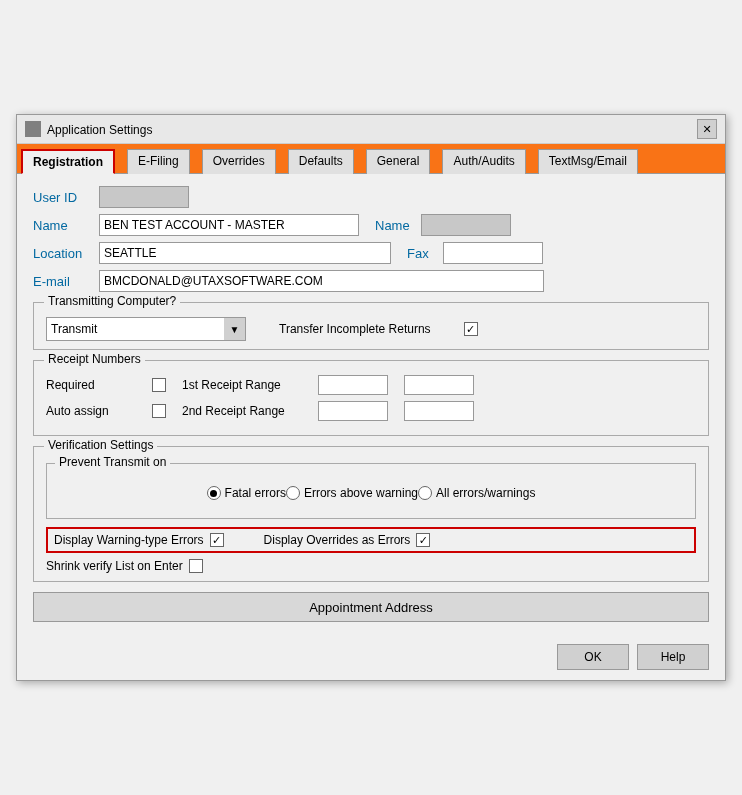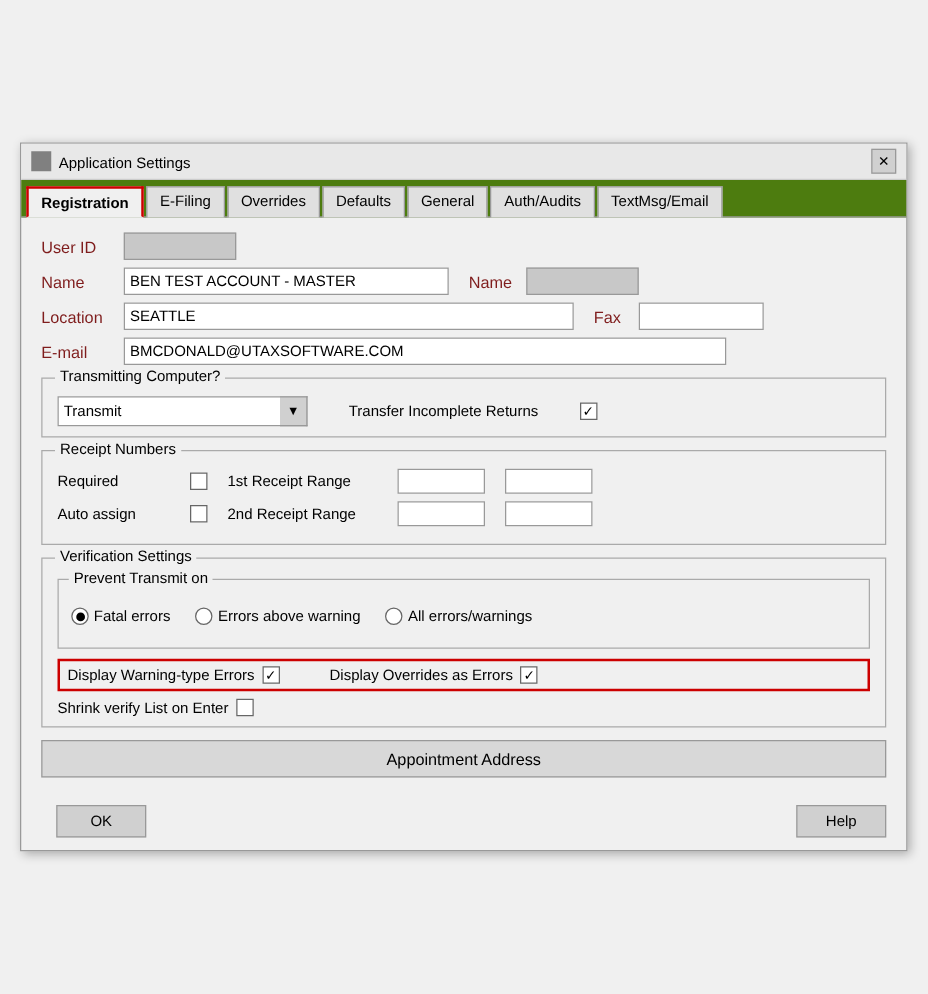--- a/index.html
+++ b/index.html
@@ -49,22 +49,22 @@
       cursor: pointer;
       display: flex;
       align-items: center;
       justify-content: center;
       font-size: 11px;
     }
     .tab-bar {
       display: flex;
       border-bottom: 1px solid #999;
       padding: 4px 4px 0 4px;
-      background: #4d7c0f;
-      gap: 2px;
+      background: #f97316;
+      gap: 12px;
     }
     .tab {
       padding: 4px 10px;
       border: 1px solid #999;
       border-bottom: none;
       background: #e0e0e0;
       cursor: pointer;
       font-size: 12px;
       position: relative;
       bottom: -1px;
@@ -81,39 +81,39 @@
     }
     .form-row {
       display: flex;
       align-items: center;
       margin-bottom: 6px;
       gap: 6px;
     }
     .form-label {
       min-width: 60px;
       text-align: left;
-      color: #7f1d1d;
+      color: #0369a1;
     }
     .form-input {
       border: 1px solid #999;
       background: #fff;
       padding: 2px 4px;
       height: 22px;
       font-size: 12px;
     }
     .blurred-input {
       border: 1px solid #999;
       background: #c8c8c8;
       padding: 2px 4px;
       height: 22px;
       width: 90px;
       font-size: 12px;
     }
     .input-name { width: 260px; }
-    .input-location { width: 360px; }
+    .input-location { width: 292px; }
     .section-group {
       border: 1px solid #aaa;
       margin: 10px 0;
       padding: 8px 12px;
       position: relative;
     }
     .section-title {
       position: absolute;
       top: -9px;
       left: 10px;
@@ -208,22 +208,22 @@
       position: absolute;
       top: -9px;
       left: 8px;
       background: #f0f0f0;
       padding: 0 4px;
       font-size: 12px;
     }
     .radio-row {
       display: flex;
       align-items: center;
-      gap: 20px;
       margin-top: 4px;
+      justify-content: center;
     }
     .radio-item {
       display: flex;
       align-items: center;
       gap: 4px;
       font-size: 12px;
     }
     .radio-circle {
       width: 14px;
       height: 14px;
@@ -268,21 +268,21 @@
       background: #d8d8d8;
       border: 1px solid #999;
       font-size: 13px;
       cursor: pointer;
       display: flex;
       align-items: center;
       justify-content: center;
     }
     .bottom-bar {
       display: flex;
-      justify-content: space-between;
+      justify-content: flex-end;
       gap: 8px;
       padding: 10px 16px;
       margin-left: 12px;
     }
     .action-btn {
       width: 72px;
       height: 26px;
       background: #d0d0d0;
       border: 1px solid #999;
       font-size: 12px;
@@ -341,21 +341,21 @@
 
     <div class="form-row">
       <span class="form-label">Location</span>
       <input class="form-input input-location" value="SEATTLE" style="">
       <span class="form-label" style="min-width:30px; margin-left:10px;">Fax</span>
       <input class="form-input" style="width: 100px;">
     </div>
 
     <div class="form-row">
       <span class="form-label">E-mail</span>
-      <input class="form-input" style="width: 482px;" value="BMCDONALD@UTAXSOFTWARE.COM">
+      <input class="form-input" style="width: 445px;" value="BMCDONALD@UTAXSOFTWARE.COM">
     </div>
 
     <div class="section-group">
       <span class="section-title">Transmitting Computer?</span>
       <div class="transmit-row">
         <div class="select-wrapper">
           <select class="transmit-select">
             <option>Transmit</option>
           </select>
           <div class="select-arrow">▼</div>

